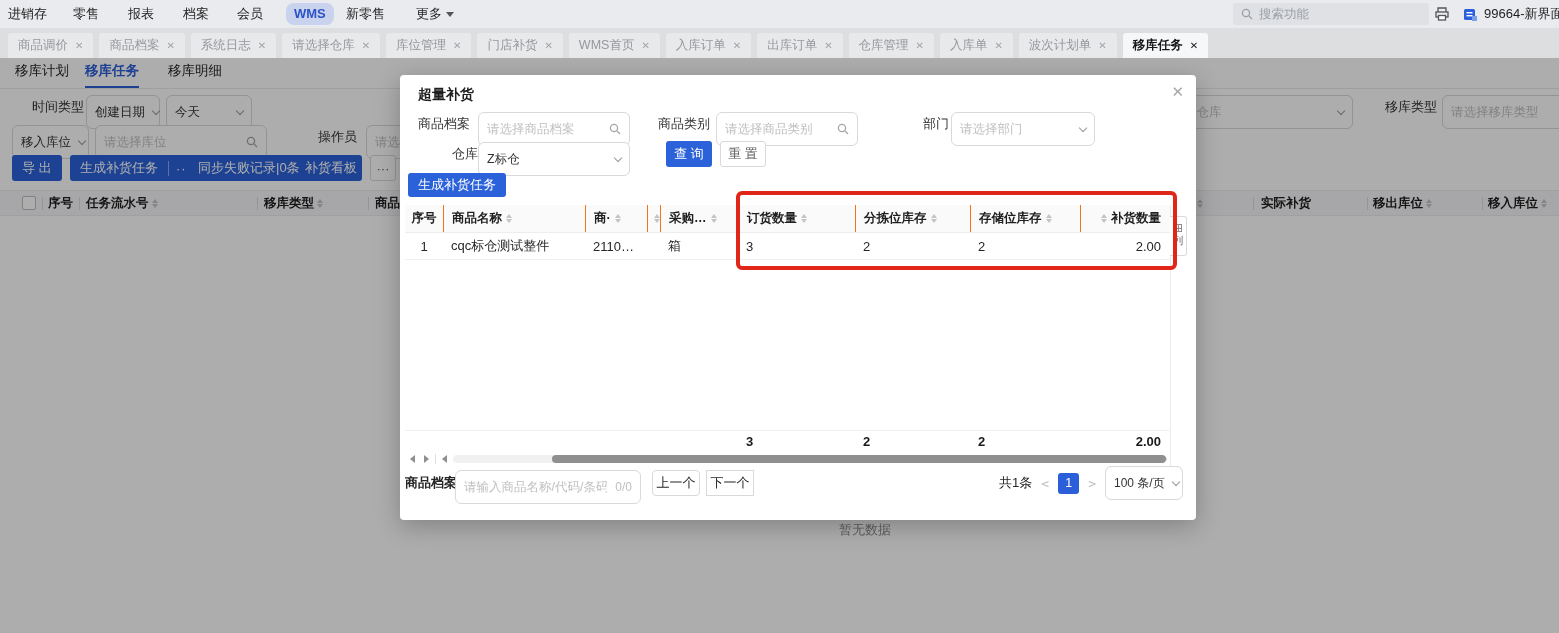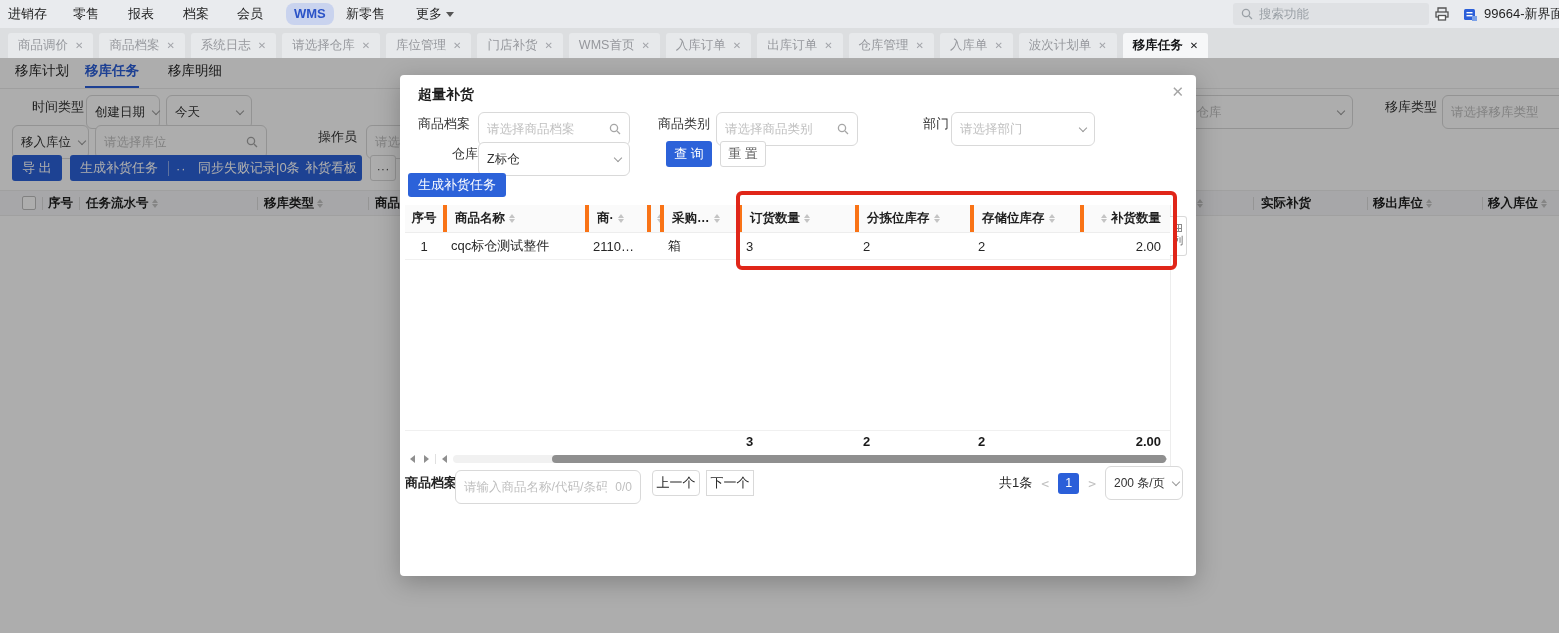--- a/index.html
+++ b/index.html
@@ -52,27 +52,27 @@
   .vdiv { position:absolute; top:6px; width:1px; height:13px; background:#dcdcdc; }
   .cb { position:absolute; width:14px; height:14px; border:1px solid #bfbfbf; border-radius:2px; background:#fff; }
   .sort { display:inline-flex; flex-direction:column; gap:1px; }
   .sort i { width:0; height:0; border-left:3.5px solid transparent; border-right:3.5px solid transparent; }
   .sort .up { border-bottom:4px solid #c4c4c4; }
   .sort .dn { border-top:4px solid #c4c4c4; }
   .empty-text { position:absolute; left:0; top:463px; width:1730px; text-align:center; font-size:13px; color:#8c8c8c; }
 
   
   .overlay { position:absolute; left:0; top:58px; width:1559px; height:575px; background:rgba(0,0,0,0.32); z-index:5; }
-  .modal { position:absolute; left:400px; top:75px; width:796px; height:501px; background:#fff; border-radius:4px; box-shadow:0 6px 24px rgba(0,0,0,.25); z-index:6; }
+  .modal { position:absolute; left:400px; top:75px; width:796px; height:445px; background:#fff; border-radius:4px; box-shadow:0 6px 24px rgba(0,0,0,.25); z-index:6; }
   .modal .title { position:absolute; left:18px; top:11px; font-size:14px; font-weight:bold; color:#1f1f1f; }
   .modal .close { position:absolute; right:12px; top:8px; font-size:15px; color:#a6a6a6; cursor:pointer; }
 
   .m-table { position:absolute; left:5px; top:130px; width:766px; border-right:1px solid #ededed; }
   .t-head { display:flex; height:28px; background:#fafafa; border-bottom:1px solid #ededed; }
-  .t-head .c { display:flex; align-items:center; gap:4px; padding:0 8px; font-size:12.5px; font-weight:bold; color:#1f1f1f; border-left:4px solid #f97316; overflow:hidden; white-space:nowrap; }
+  .t-head .c { display:flex; align-items:center; gap:4px; padding:0 8px; font-size:12.5px; font-weight:bold; color:#1f1f1f; border-left:1px solid #f97316; overflow:hidden; white-space:nowrap; }
   .t-head .c:first-child { border-left:none; justify-content:center; }
   .t-row { display:flex; height:27px; border-bottom:1px solid #f0f0f0; }
   .t-row .c { display:flex; align-items:center; padding:0 8px; font-size:13px; color:#262626; overflow:hidden; white-space:nowrap; }
   .t-row .c:first-child { justify-content:center; }
   .t-spacer { height:170px; }
   .t-sum { display:flex; height:22px; border-top:1px solid #f0f0f0; }
   .t-sum .c { display:flex; align-items:center; padding:0 8px; font-size:13px; font-weight:bold; color:#1a1a1a; }
   .num-r { justify-content:flex-end !important; padding-right:10px !important; }
   .c0{width:38px;flex:none} .c1{width:142px;flex:none} .c2{width:62px;flex:none} .c3{width:13px;flex:none;padding:0 2px !important}
   .c4{width:78px;flex:none} .c5{width:117px;flex:none} .c6{width:115px;flex:none} .c7{width:110px;flex:none} .c8{width:91px;flex:none}
@@ -441,20 +441,20 @@
         <span style="color:#bfbfbf; font-size:12px; flex:none">0/0</span>
       </div>
       <div class="btn btn-ghost" style="left:252px; top:395px; width:48px; height:26px; border-radius:4px; color:#262626">上一个</div>
       <div class="btn btn-ghost" style="left:306px; top:395px; width:48px; height:26px; border-radius:0; color:#262626">下一个</div>
       <div class="pager">
         <span class="total">共1条</span>
         <span class="pg-arrow">&lt;</span>
         <span class="pg-num">1</span>
         <span class="pg-arrow">&gt;</span>
         <div class="box" style="position:relative; width:78px; height:25px">
-          <span class="val" style="font-size:12px">200 条/页</span>
+          <span class="val" style="font-size:12px">100 条/页</span>
             <i class="chev"></i>
         </div>
       </div>
     </div>
   </div>
 
 </div>
 
 </body></html>

